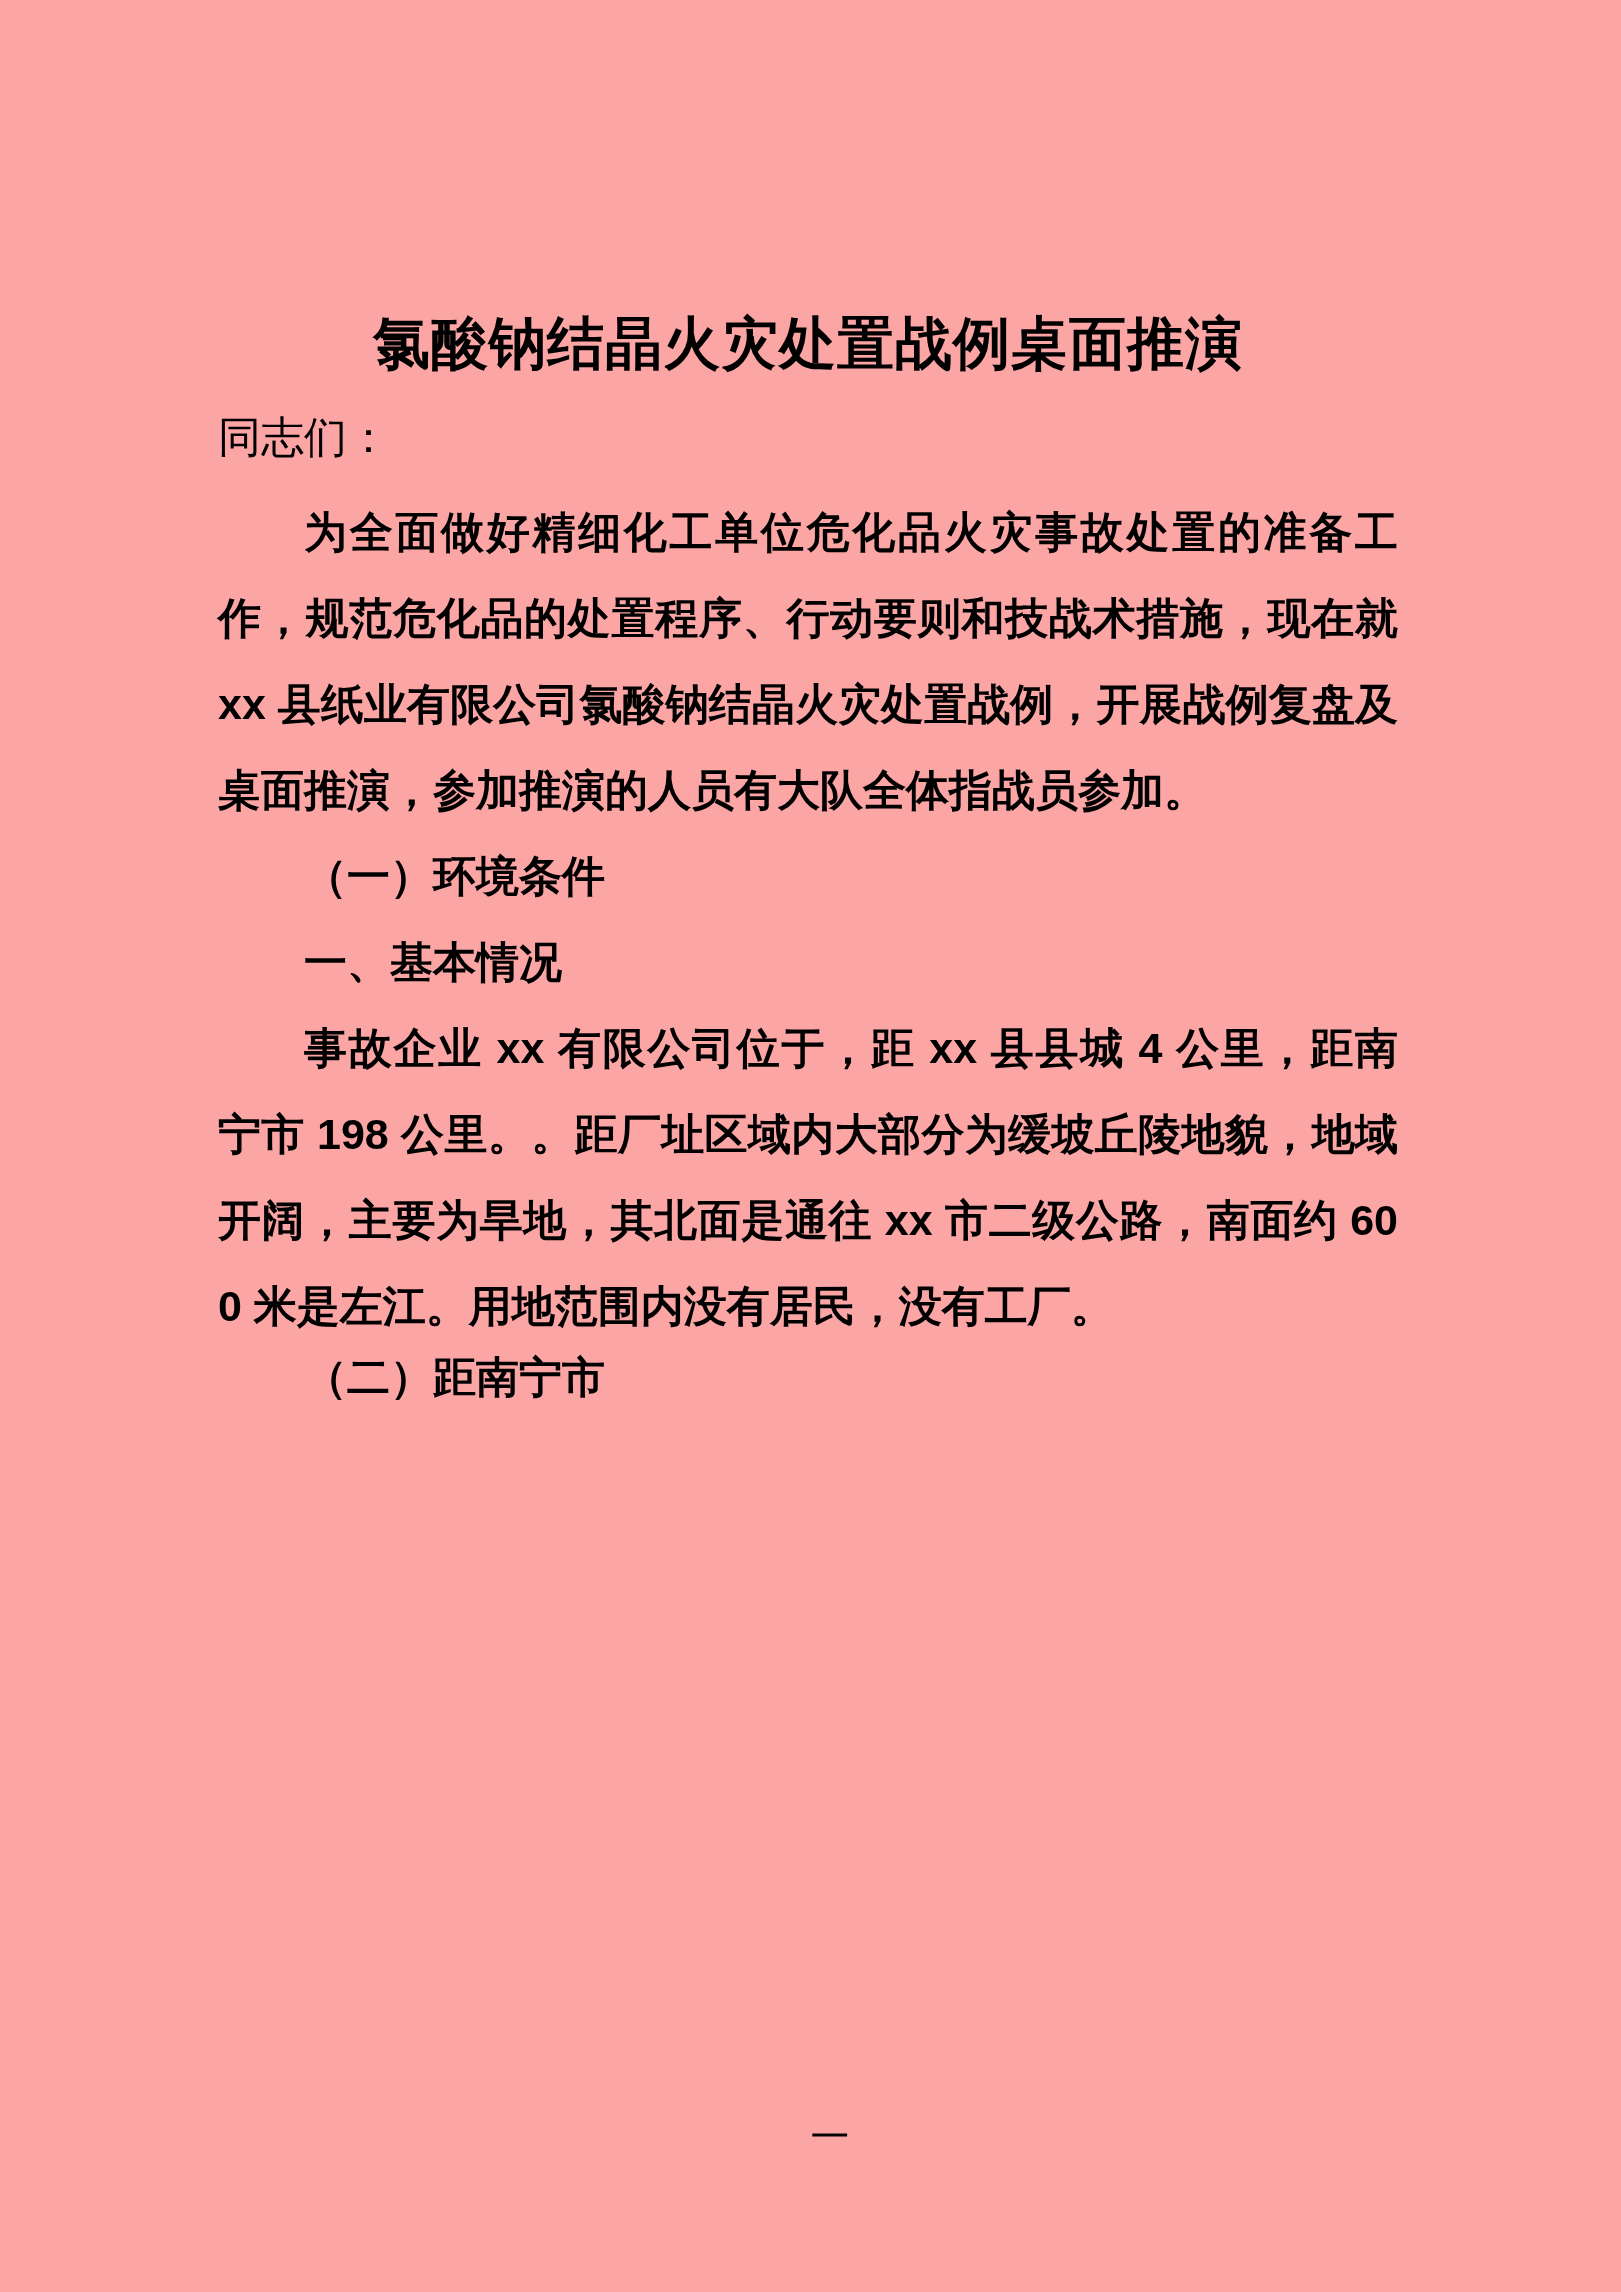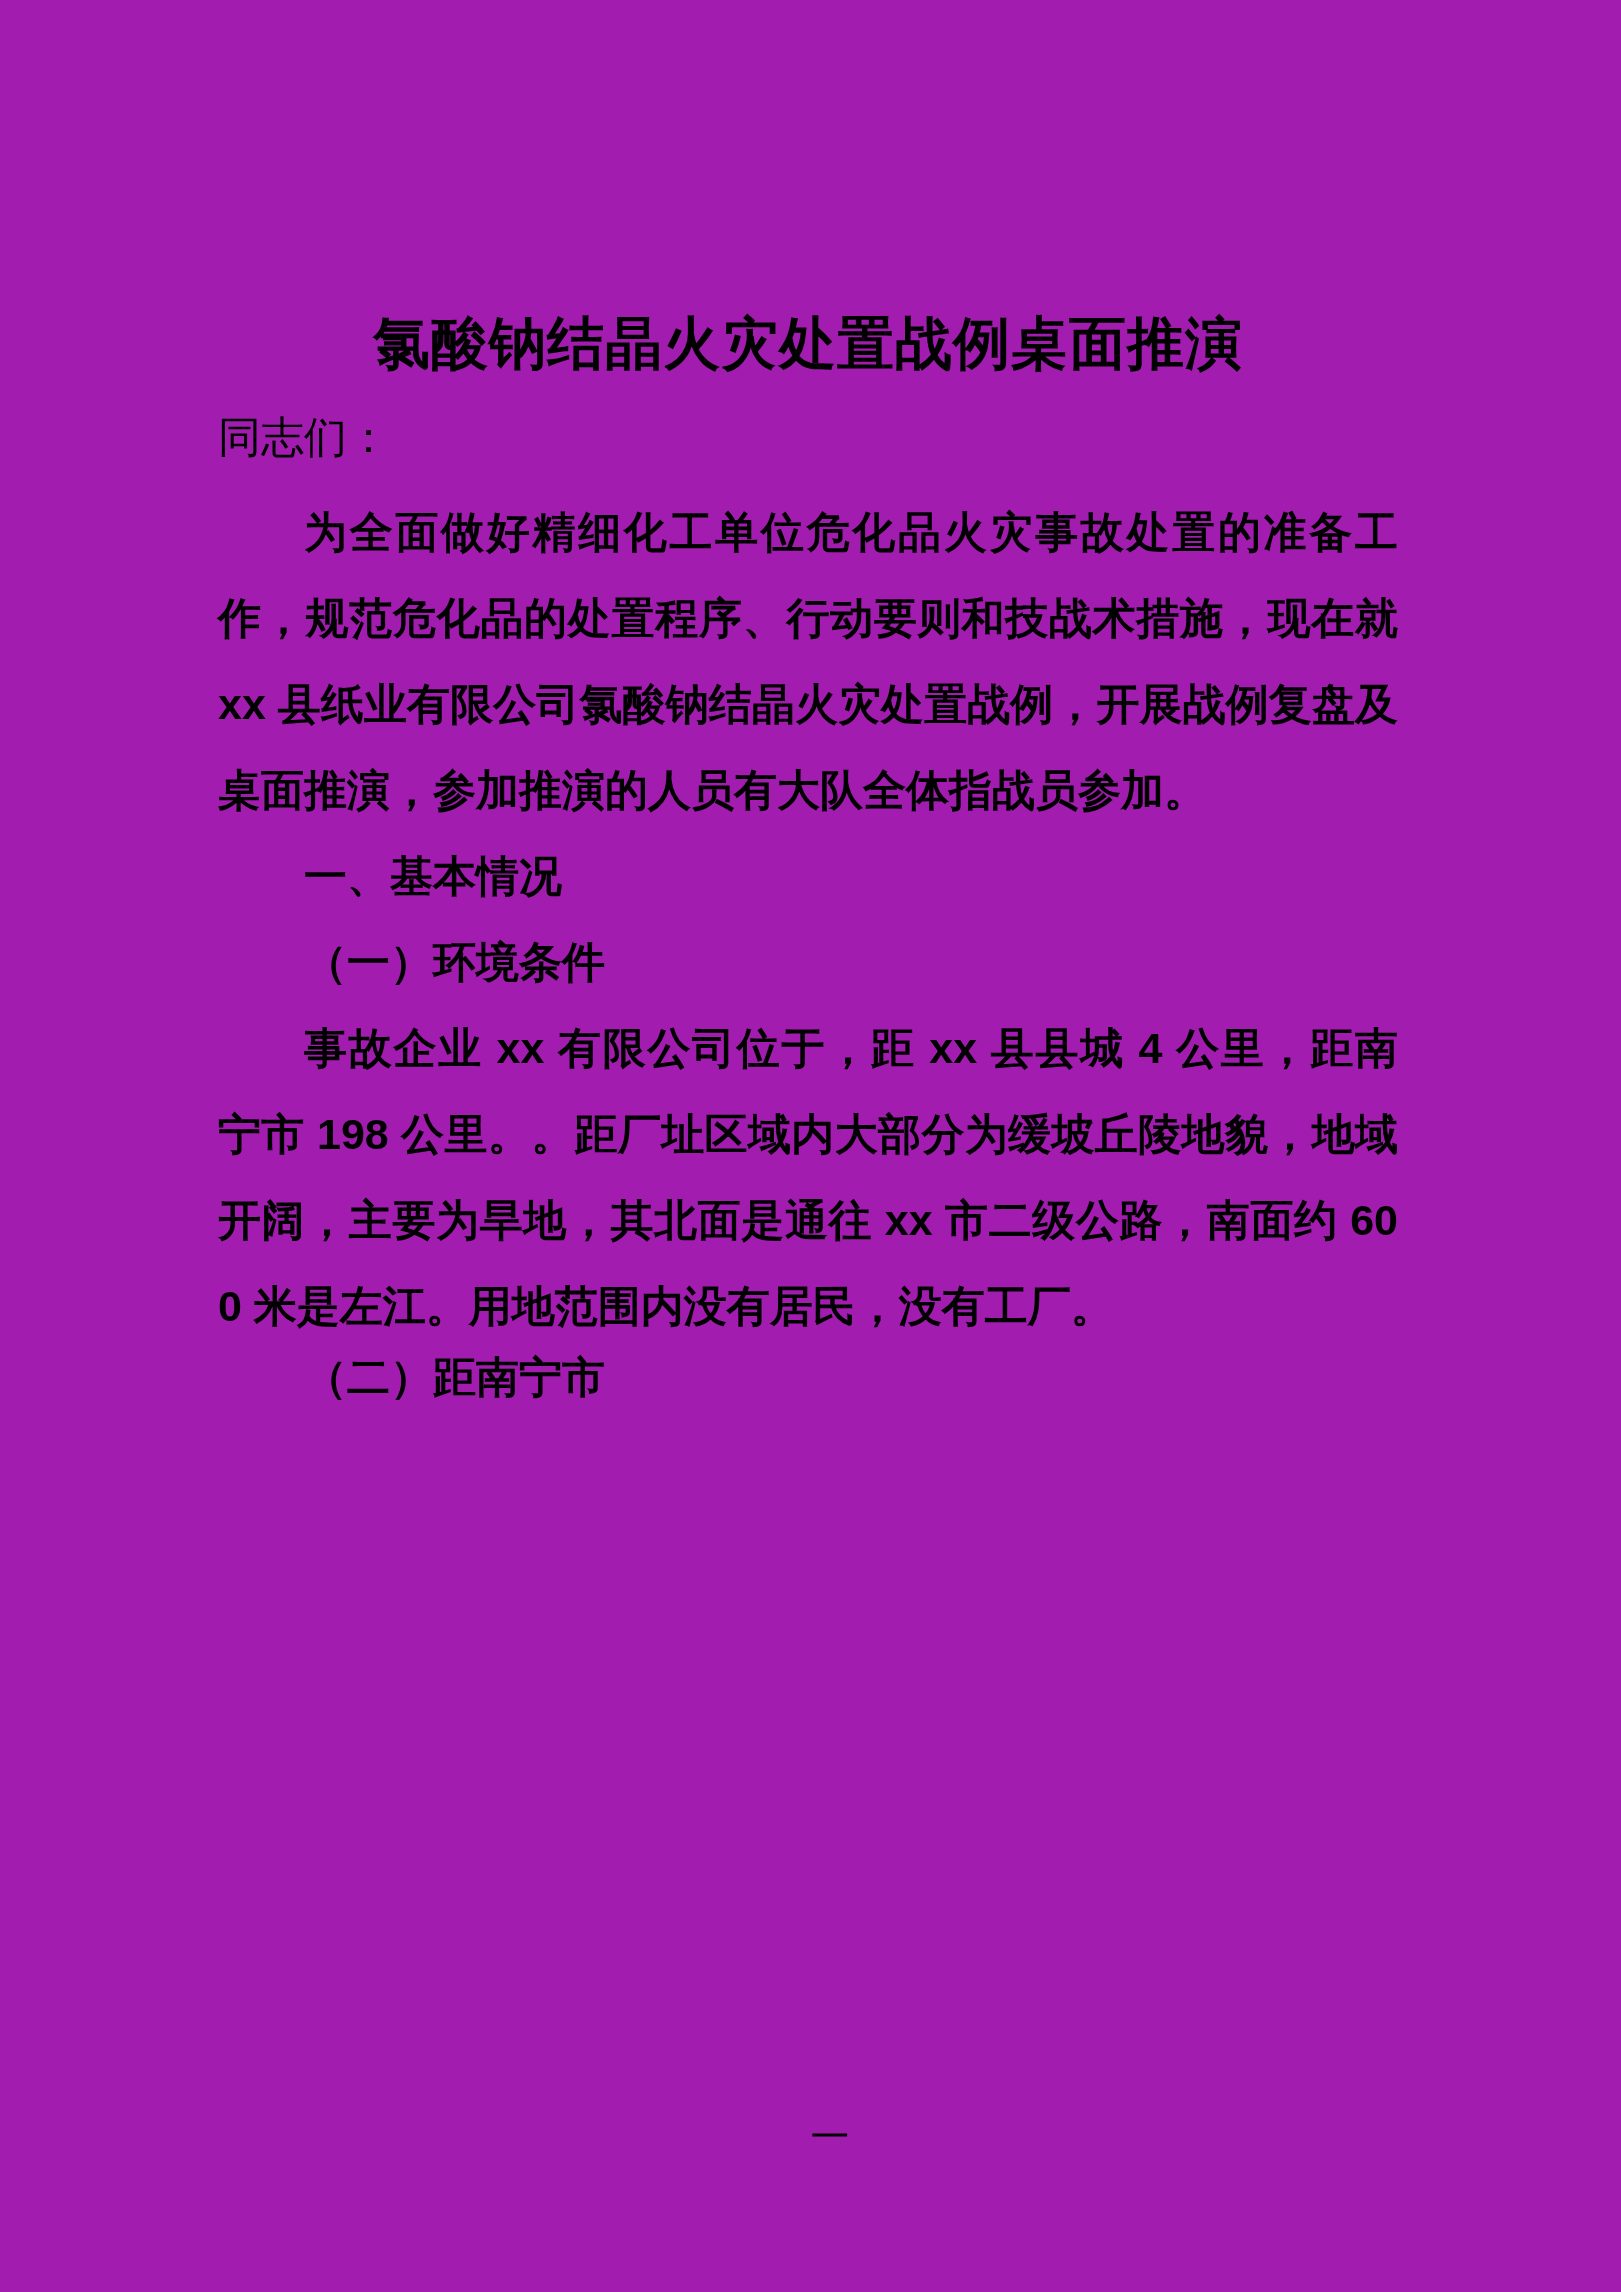--- a/index.html
+++ b/index.html
@@ -1,20 +1,20 @@
 <!DOCTYPE html>
 <html><head>
 <meta charset="utf-8">
 <style>
   html, body { margin: 0; padding: 0; }
   .page {
     position: relative;
     width: 1621px;
     height: 2293px;
-    background: #a21caf;
+    background: #fca5a5;
     color: #000000;
     font-family: "Liberation Sans", sans-serif;
     overflow: hidden;
   }
   .content {
     padding: 306px 223px 0 218px;
   }
   .doc-title {
     font-size: 57px;
     font-weight: 700;
@@ -63,23 +63,23 @@
 
 <div class="page">
   <div class="content">
 
     <div class="doc-title">氯酸钠结晶火灾处置战例桌面推演</div>
 
     <div class="salutation">同志们：</div>
 
     <p class="body-para intro-para">为全面做好精细化工单位危化品火灾事故处置的准备工作，规范危化品的处置程序、行动要则和技战术措施，现在就 xx 县纸业有限公司氯酸钠结晶火灾处置战例，开展战例复盘及桌面推演，参加推演的人员有大队全体指战员参加。</p>
 
+    <div class="heading">（一）环境条件</div>
+
     <div class="heading">一、基本情况</div>
-
-    <div class="heading">（一）环境条件</div>
 
     <p class="body-para">事故企业 xx 有限公司位于，距 xx 县县城 4 公里，距南宁市 198 公里。。距厂址区域内大部分为缓坡丘陵地貌，地域开阔，主要为旱地，其北面是通往 xx 市二级公路，南面约 600 米是左江。用地范围内没有居民，没有工厂。</p>
 
     <div class="heading heading-unit">（二）距南宁市</div>
 
 
   </div>
 
   <div class="footer">一</div>
 </div>

